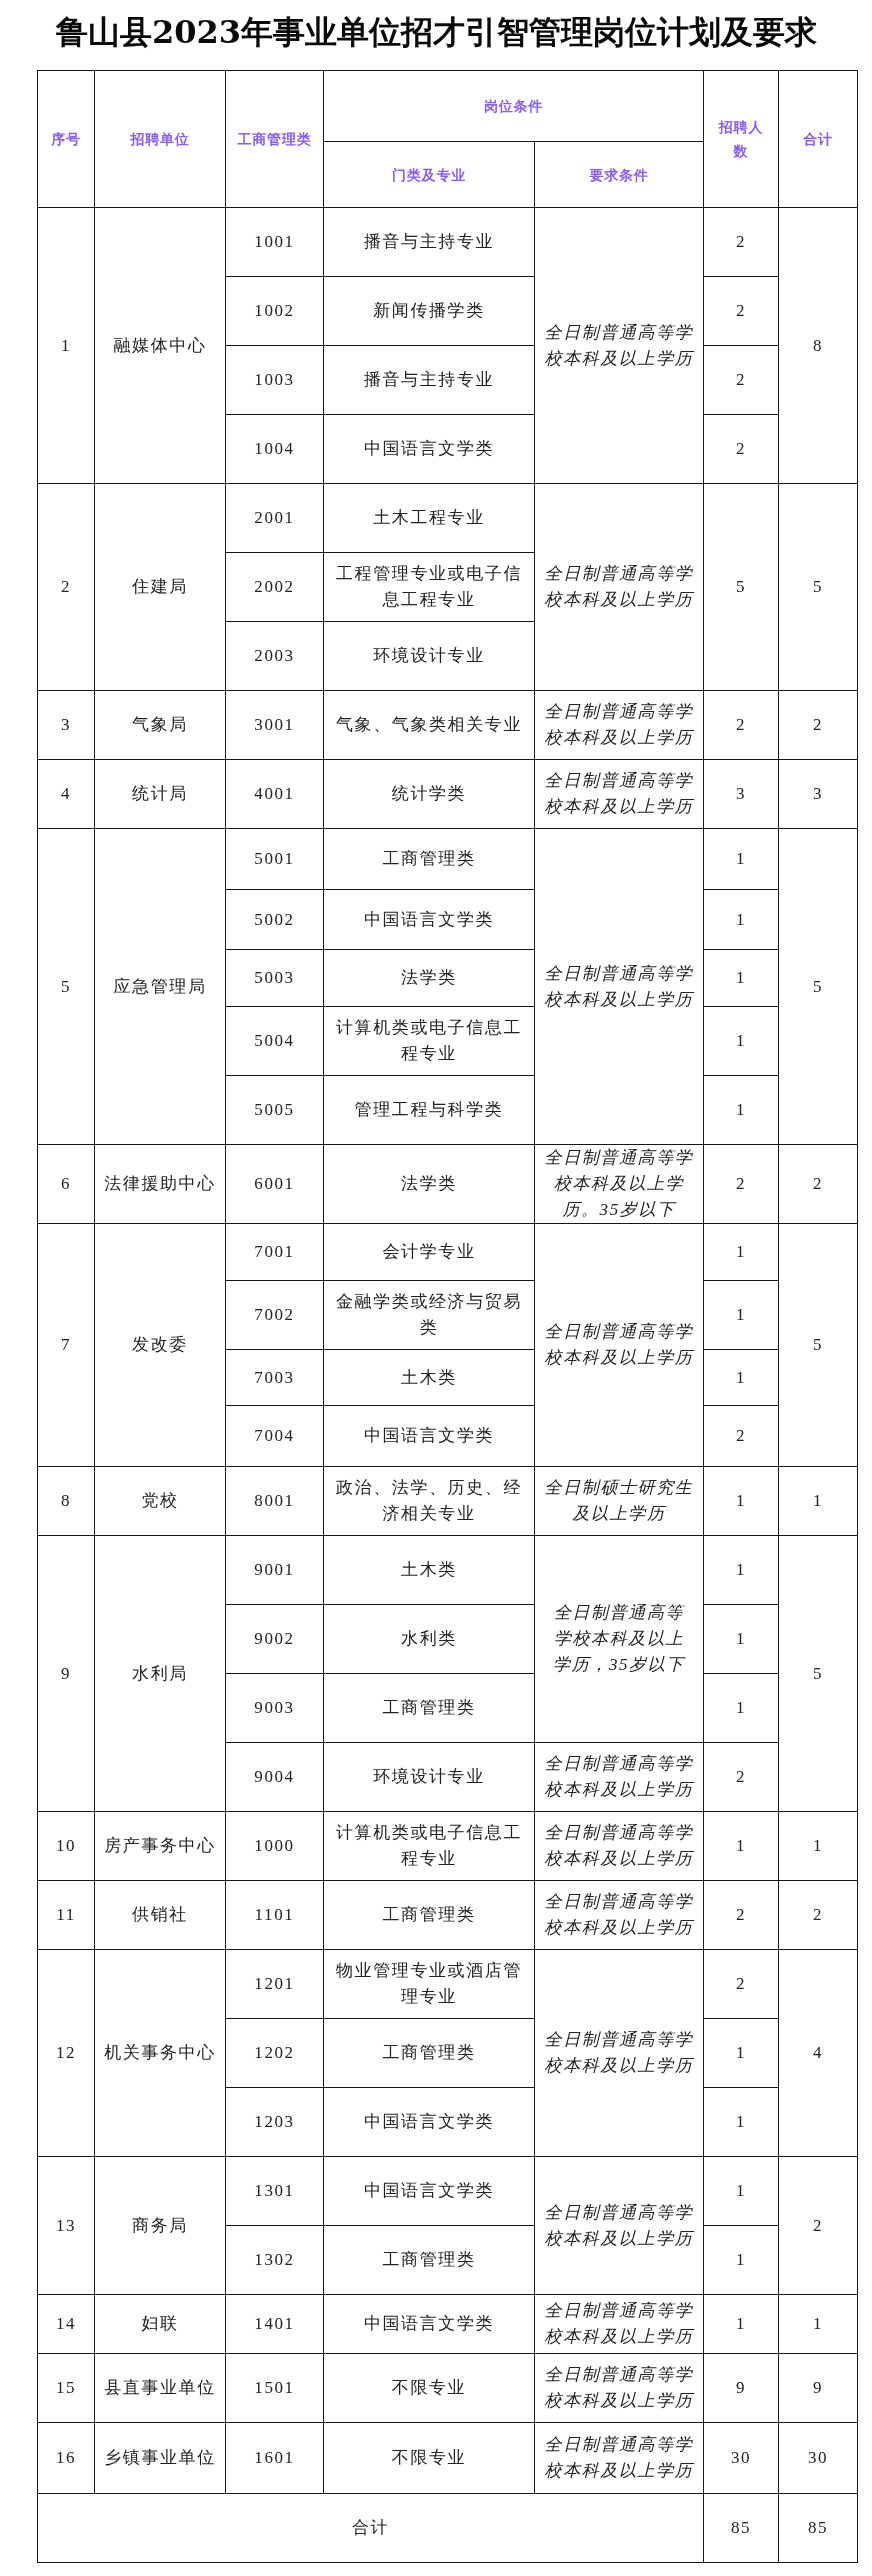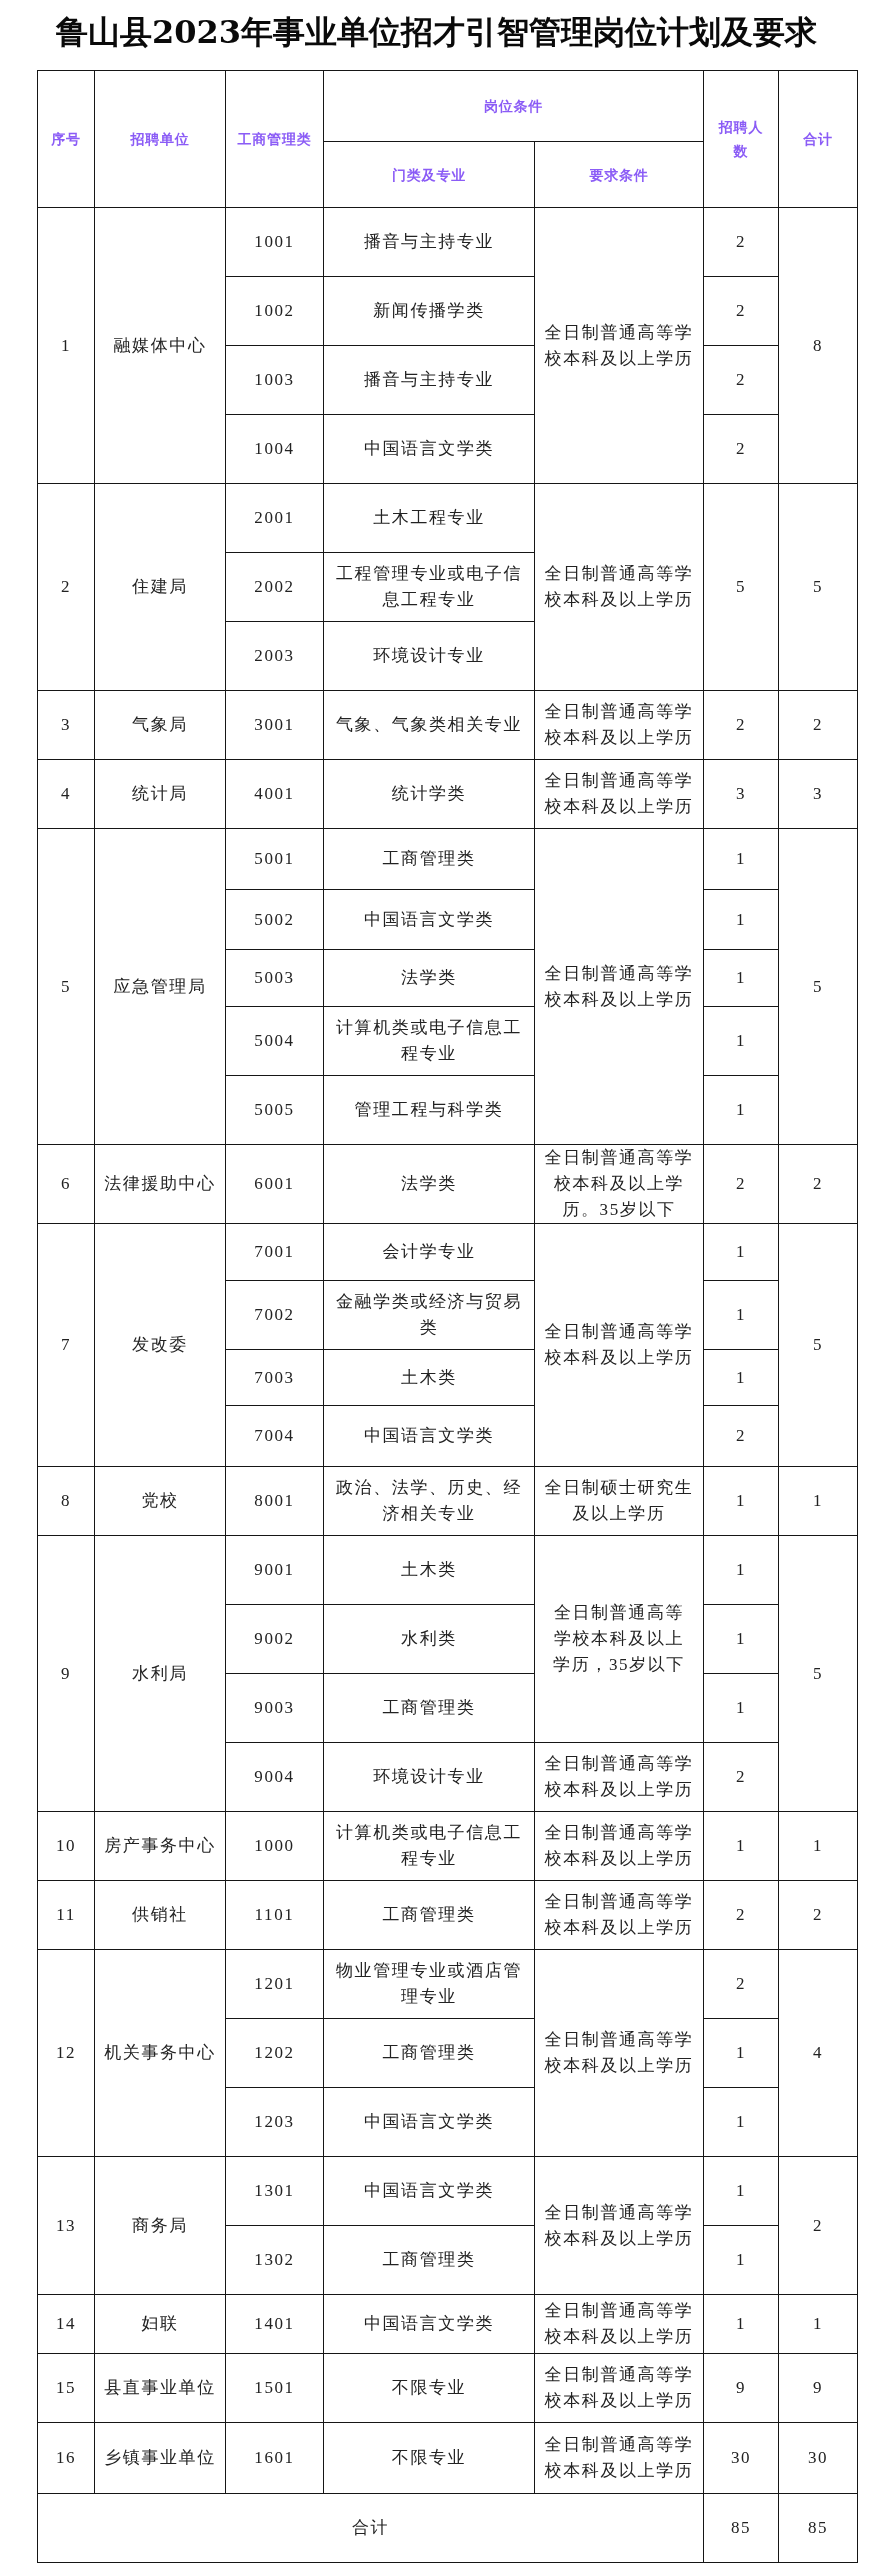--- a/index.html
+++ b/index.html
@@ -15,21 +15,21 @@
     border-collapse: collapse; table-layout: fixed;
     font-family: "Liberation Serif", "DejaVu Serif", serif;
   }
   table.plan td, table.plan th {
     border: 1.6px solid #161616; padding: 0 4.8px; text-align: center; vertical-align: middle;
     font-size: 17px; line-height: 26px; color: #222; font-weight: normal; overflow: hidden;
     letter-spacing: 1.6px;
   }
   table.plan th { font-family: "DejaVu Sans", "Liberation Sans", sans-serif; font-weight: bold; font-size: 14px; color: #8b5cf6; letter-spacing: 0.8px; line-height: 24px; }
   td.code, td.num { font-family: "Liberation Serif", serif; letter-spacing: 0.8px; }
-  td.req { line-height: 27.5px; padding: 0 6.5px; }
+  td.req { line-height: 27.5px; padding: 0 6.5px; font-style: italic; }
   td.req-tight { line-height: 25px; vertical-align: top; padding-top: 1.6px; }
   col.c-seq { width: 57px; }
   col.c-unit { width: 131px; }
   col.c-code { width: 98px; }
   col.c-major { width: 211px; }
   col.c-req { width: 169px; }
   col.c-count { width: 75px; }
   col.c-total { width: 79px; }
 </style>
 </head>

